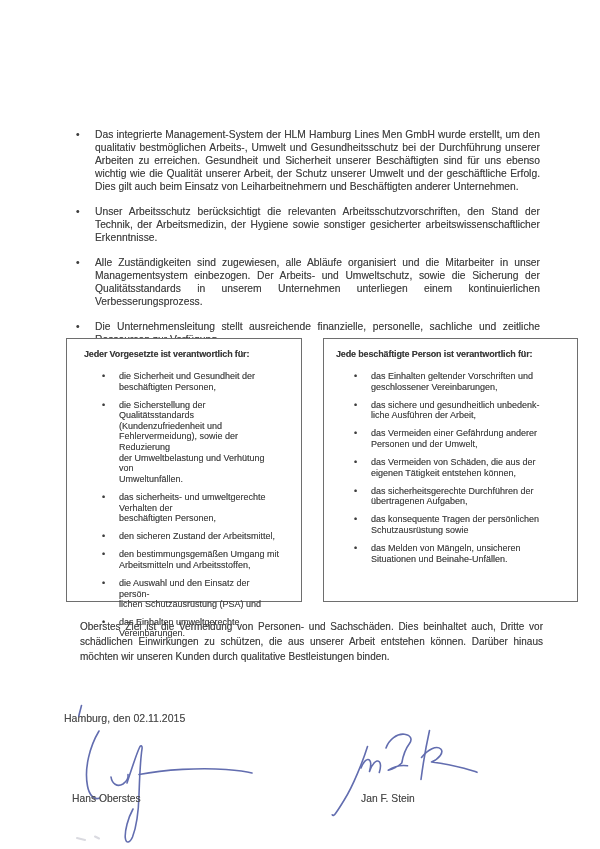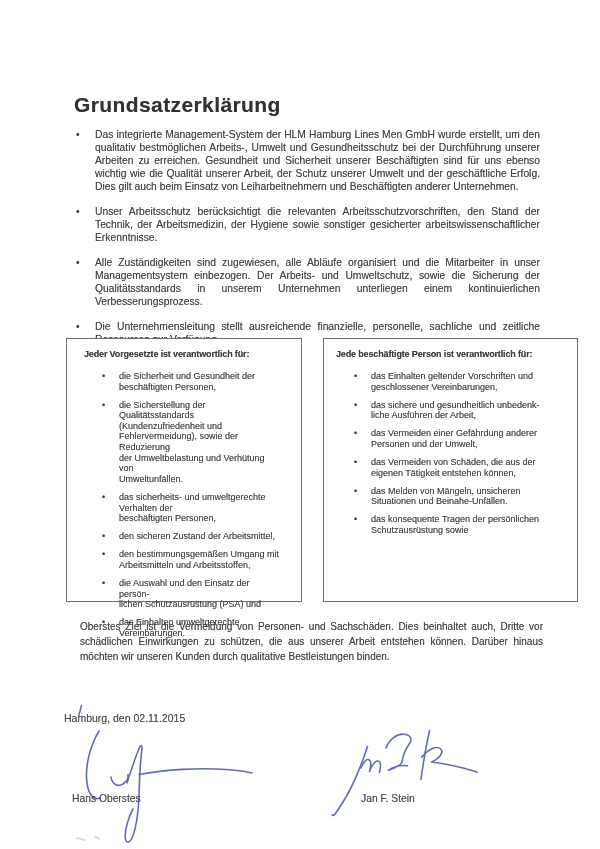--- a/index.html
+++ b/index.html
@@ -91,21 +91,20 @@
   .sig-overlay{
     position:absolute;left:0;top:688px;width:600px;height:161px;
     pointer-events:none;
   }
 </style>
 </head>
 <body>
 
 <div class="page scan-text">
 
-  <h1 class="title">Grundsatzerklärung</h1>
 
   <ul class="intro">
     <li><span>Das integrierte Management-System der HLM Hamburg Lines Men GmbH wurde erstellt, um den qualitativ bestmöglichen Arbeits-, Umwelt und Gesundheitsschutz bei der Durchführung unserer Arbeiten zu erreichen. Gesundheit und Sicherheit unserer Beschäftigten sind für uns ebenso wichtig wie die Qualität unserer Arbeit, der Schutz unserer Umwelt und der geschäftliche Erfolg. Dies gilt auch beim Einsatz von Leiharbeitnehmern und Beschäftigten anderer Unternehmen.</span></li>
     <li><span>Unser Arbeitsschutz berücksichtigt die relevanten Arbeitsschutzvorschriften, den Stand der Technik, der Arbeitsmedizin, der Hygiene sowie sonstiger gesicherter arbeitswissenschaftlicher Erkenntnisse.</span></li>
     <li><span>Alle Zuständigkeiten sind zugewiesen, alle Abläufe organisiert und die Mitarbeiter in unser Managementsystem einbezogen. Der Arbeits- und Umweltschutz, sowie die Sicherung der Qualitätsstandards in unserem Unternehmen unterliegen einem kontinuierlichen Verbesserungsprozess.</span></li>
     <li><span>Die Unternehmensleitung stellt ausreichende finanzielle, personelle, sachliche und zeitliche Ressourcen zur Verfügung.</span></li>
   </ul>
 
   <div class="boxes">
 
@@ -136,24 +135,26 @@
       <h2>Jede beschäftigte Person ist verantwortlich für:</h2>
       <ul>
         <li><span>das Einhalten geltender Vorschriften und
 geschlossener Vereinbarungen,</span></li>
         <li><span>das sichere und gesundheitlich unbedenk-
 liche Ausführen der Arbeit,</span></li>
         <li><span>das Vermeiden einer Gefährdung anderer
 Personen und der Umwelt,</span></li>
         <li><span>das Vermeiden von Schäden, die aus der
 eigenen Tätigkeit entstehen können,</span></li>
+        <li><span>das sicherheitsgerechte Durchführen der
+übertragenen Aufgaben,</span></li>
+        <li><span>das konsequente Tragen der persönlichen
+Schutzausrüstung sowie</span></li>
         <li><span>das Melden von Mängeln, unsicheren
 Situationen und Beinahe-Unfällen.</span></li>
-        <li><span>das konsequente Tragen der persönlichen
-Schutzausrüstung sowie</span></li>
       </ul>
     </div>
 
   </div>
 
   <p class="closing">Oberstes Ziel ist die Vermeidung von Personen- und Sachschäden. Dies beinhaltet auch, Dritte vor schädlichen Einwirkungen zu schützen, die aus unserer Arbeit entstehen können. Darüber hinaus möchten wir unseren Kunden durch qualitative Bestleistungen binden.</p>
 
   <div class="date-line">Hamburg, den 02.11.2015</div>
 
   <svg class="sig-overlay" viewBox="0 688 600 161" width="600" height="161" xmlns="http://www.w3.org/2000/svg">

